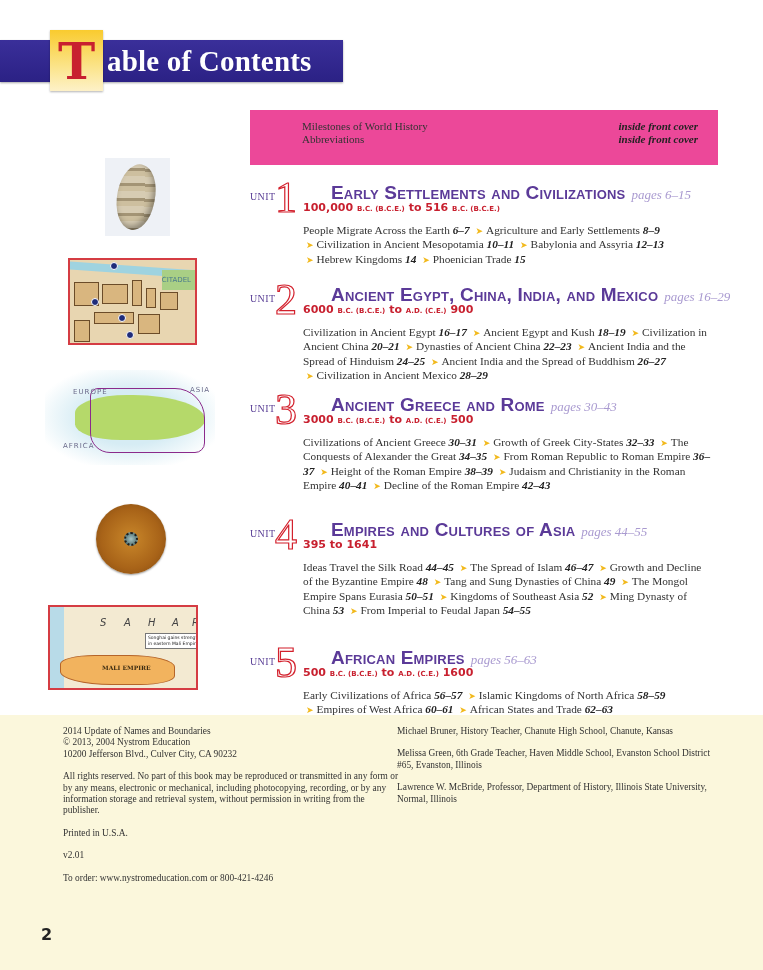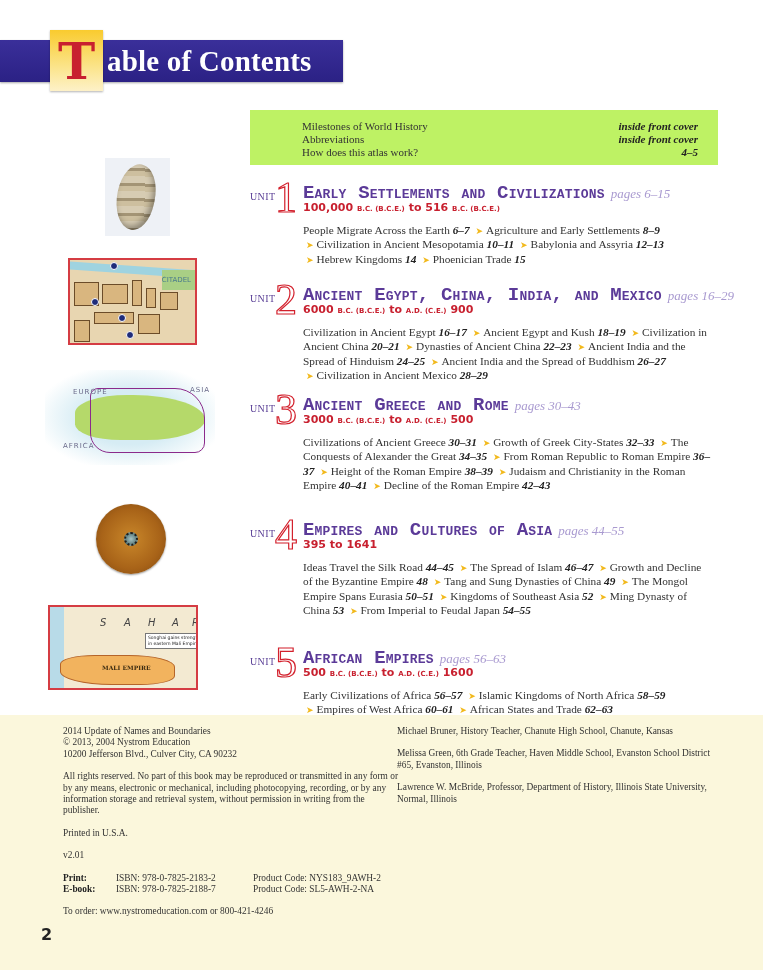--- a/index.html
+++ b/index.html
@@ -12,36 +12,36 @@
   .banner-cap { position: absolute; left: 50px; top: 30px; width: 53px; height: 61px;
     background: linear-gradient(#f9cb2e 0%, #fbe48a 60%, #fdf1c8 100%);
     box-shadow: 0 1px 2px rgba(0,0,0,.3); display:flex; align-items:center; justify-content:center; }
   .banner-cap span { font-family: "DejaVu Serif", serif; font-weight: bold; font-size: 50px;
     color: #c8202f; line-height: 1; margin-top: 2px; }
   .banner-title { position: absolute; left: 107px; top: 41px; height: 40px; line-height: 40px;
     font-family: "Liberation Serif", serif; font-weight: bold; font-size: 29px; color: #ffffff; letter-spacing: .2px; }
 
   
   .front-box { position: absolute; left: 250px; top: 110px; width: 468px; height: 55px;
-    background: #bef264; }
+    background: #ec4899; }
   .front-row { position: absolute; left: 52px; width: 396px; display: flex; justify-content: space-between;
     font-size: 11px; line-height: 13px; font-family: "Liberation Serif", serif; }
   .front-row .lbl { color: #333; }
   .front-row .pg { font-style: italic; font-weight: bold; color: #222; }
 
   
   .unit { position: absolute; left: 250px; width: 470px; }
   .unit-word { position: absolute; left: 0; top: 11px; font-size: 10px; color: #5a3f96;
     font-family: "Liberation Serif", serif; letter-spacing: .4px; font-variant: small-caps; }
   .unit-num { position: absolute; left: 25px; top: -4px; font-family: "Liberation Serif", serif;
     font-size: 44px; line-height: 44px; color: #ffffff;
     -webkit-text-stroke: 1.2px #d3212d; }
   .unit-head { position: absolute; left: 53px; top: 2px; white-space: nowrap; }
-  .unit-title { font-family: Liberation Mono, monospace; font-weight: bold; font-variant: small-caps;
-    font-size: 19px; color: #5b3a98; letter-spacing: .2px; }
+  .unit-title { font-family: Liberation Sans, sans-serif; font-weight: bold; font-variant: small-caps;
+    font-size: 19px; color: #5b3a98; letter-spacing: .2px; margin-left: 28px; }
   .unit-pages { font-family: "Liberation Serif", serif; font-style: italic; font-size: 13px; color: #a99ad0; margin-left: 6px; }
   .unit-dates { position: absolute; left: 53px; top: 21px; font-family: "DejaVu Sans", sans-serif;
     font-weight: bold; font-size: 11px; color: #c8202f; white-space: nowrap; }
   .unit-dates .sc { font-size: 7px; }
   .unit-body { position: absolute; left: 53px; top: 44px; width: 410px; font-family: "Liberation Serif", serif;
     font-size: 11.3px; line-height: 13.4px; color: #333; }
   .unit-body .pg { font-weight: bold; font-style: italic; color: #222; }
   .arrow { color: #f2b91c; font-size: 9px; margin: 0 3px; }
 
   
@@ -94,24 +94,20 @@
 
 <div class="front-box">
   <div class="front-row" style="top:10px">
     <span class="lbl">Milestones of World History</span>
     <span class="pg">inside front cover</span>
   </div>
   <div class="front-row" style="top:23px">
     <span class="lbl">Abbreviations</span>
     <span class="pg">inside front cover</span>
   </div>
-  <div class="front-row" style="top:36px">
-    <span class="lbl">How does this atlas work?</span>
-    <span class="pg">4–5</span>
-  </div>
 </div>
 
 <div class="unit" style="top:180px">
     <span class="unit-word">UNIT</span>
     <span class="unit-num">1</span>
     <div class="unit-head"><span class="unit-title">Early Settlements and Civilizations</span><span class="unit-pages">pages 6–15</span></div>
     <div class="unit-dates"><span>100,000 </span><span class="sc">B.C. (B.C.E.)</span><span> to 516 </span><span class="sc">B.C. (B.C.E.)</span></div>
     <div class="unit-body"><span><span>People Migrate Across the Earth</span> <span class="pg">6–7</span></span> <span class="arrow">➤</span><span><span>Agriculture and Early Settlements</span> <span class="pg">8–9</span></span> <span class="arrow">➤</span><span><span>Civilization in Ancient Mesopotamia</span> <span class="pg">10–11</span></span> <span class="arrow">➤</span><span><span>Babylonia and Assyria</span> <span class="pg">12–13</span></span> <span class="arrow">➤</span><span><span>Hebrew Kingdoms</span> <span class="pg">14</span></span> <span class="arrow">➤</span><span><span>Phoenician Trade</span> <span class="pg">15</span></span> </div>
   </div>
 <div class="unit" style="top:282px">
@@ -192,28 +188,20 @@
 <div class="footer">
   <div class="f-left">
     <p>
       <span>2014 Update of Names and Boundaries</span><br>
       <span>© 2013, 2004 Nystrom Education</span><br>
       <span>10200 Jefferson Blvd., Culver City, CA  90232</span>
     </p>
     <p>All rights reserved. No part of this book may be reproduced or transmitted in any form or by any means, electronic or mechanical, including photocopying, recording, or by any information storage and retrieval system, without permission in writing from the publisher.</p>
     <p>Printed in U.S.A.</p>
     <p>v2.01</p>
-    <div class="isbn" style="margin-bottom:11px">
-      <span class="k">Print:</span>
-      <span>ISBN: 978-0-7825-2183-2</span>
-      <span>Product Code: NYS183_9AWH-2</span>
-      <span class="k">E-book:</span>
-      <span>ISBN: 978-0-7825-2188-7</span>
-      <span>Product Code: SL5-AWH-2-NA</span>
-    </div>
     <p>To order: www.nystromeducation.com or 800-421-4246</p>
   </div>
   <div class="f-right">
     <p>Michael Bruner, History Teacher, Chanute High School, Chanute, Kansas</p>
     <p>Melissa Green, 6th Grade Teacher, Haven Middle School, Evanston School District #65, Evanston, Illinois</p>
     <p>Lawrence W. McBride, Professor, Department of History, Illinois State University, Normal, Illinois</p>
   </div>
   <div class="page-num">2</div>
 </div>
 

